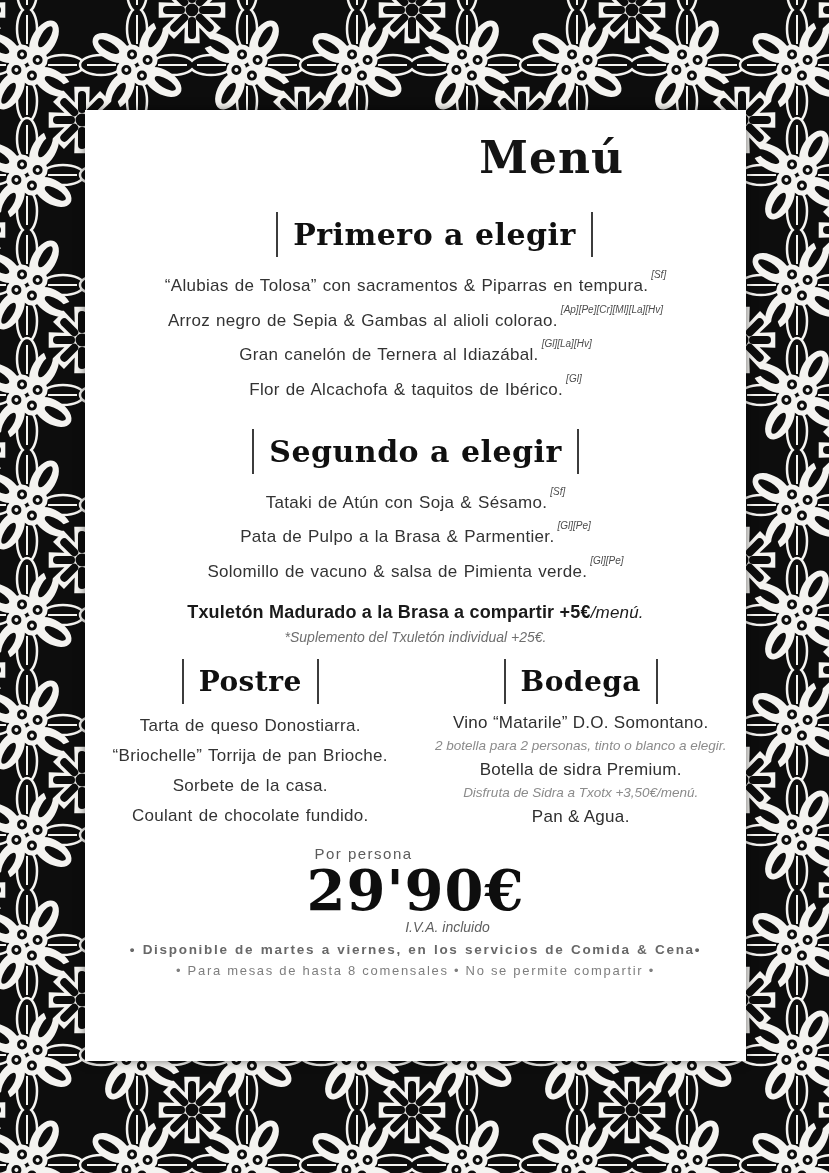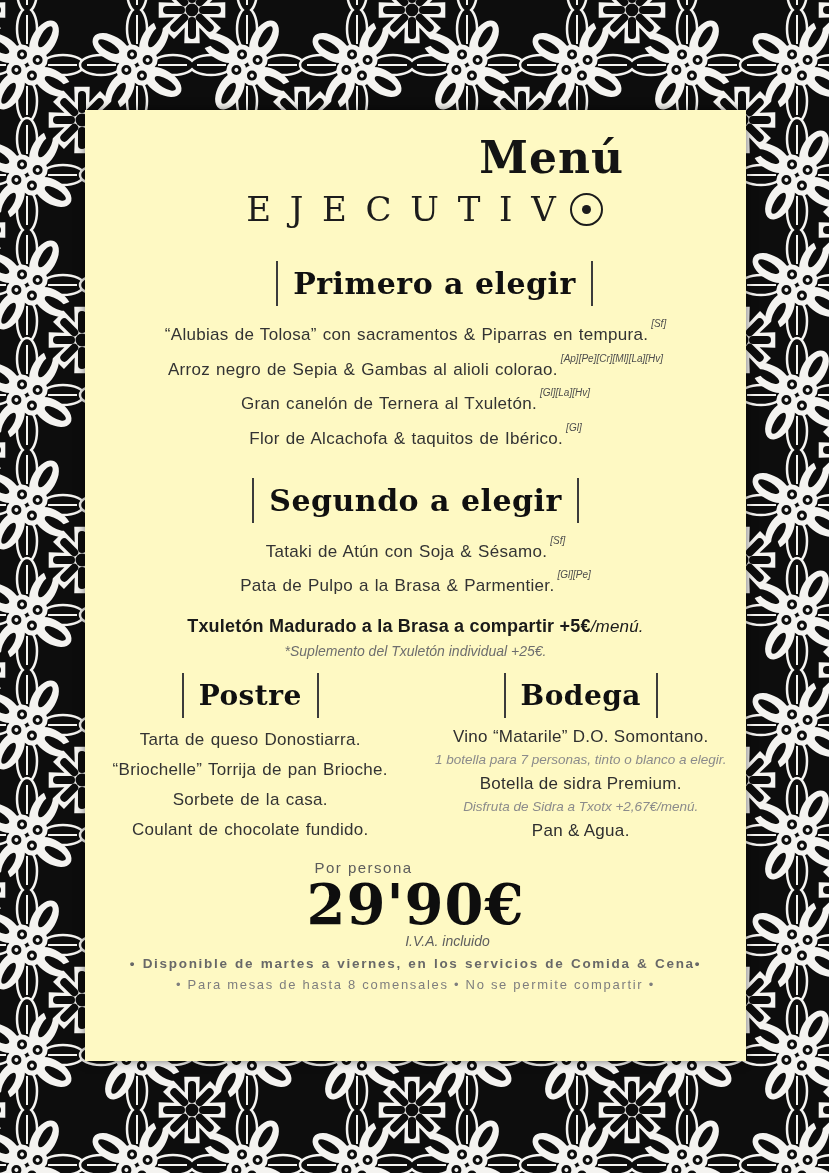--- a/index.html
+++ b/index.html
@@ -4,21 +4,21 @@
 <style>
   html,body{margin:0;padding:0;}
   body{
     width:829px;height:1173px;position:relative;overflow:hidden;
     background:#0d0d0d;
     font-family:"Liberation Sans", sans-serif;
   }
   .bg{position:absolute;left:0;top:0;display:block;}
   .panel{
     position:absolute;left:85px;top:110px;width:661px;height:951px;
-    background:#fef9c3;box-shadow:0 0 9px rgba(0,0,0,.55);
+    background:#ffffff;box-shadow:0 0 9px rgba(0,0,0,.55);
     text-align:center;color:#1c1c1c;
   }
   .script-title{
     font-family:"DejaVu Serif","Liberation Serif",serif;font-weight:700;
     font-size:44px;line-height:1;text-align:right;padding:26px 122px 0 0;
     color:#141414;letter-spacing:1px;
   }
   .main-title{
     margin-top:9px;display:flex;justify-content:center;align-items:center;
     font-family:"DejaVu Serif","Liberation Serif",serif;font-weight:400;
@@ -124,50 +124,45 @@
         <use href="#flower" transform="translate(110,110)"></use>
       </pattern>
     </defs>
     <rect width="829" height="1173" fill="url(#tile)"></rect>
   </svg>
 
   <div class="panel">
 
     <div class="script-title">Menú</div>
 
-    <div class="main-title">
-      <span class="letters">EJECUTIV</span>
-      <span class="odot">
-          <span class="dot"></span>
-        </span>
-    </div>
 
     <section>
       <div class="sec-heading mt-primero">
         <span class="bar"></span>
         <span class="txt">Primero a elegir</span>
         <span class="bar"></span>
       </div>
       <div class="items">
         <div class="item"><span>“Alubias de Tolosa” con sacramentos &amp; Piparras en tempura.</span><sup class="tags">[Sf]</sup></div>
         <div class="item"><span>Arroz negro de Sepia &amp; Gambas al alioli colorao.</span><sup class="tags">[Ap][Pe][Cr][Ml][La][Hv]</sup></div>
-        <div class="item"><span>Gran canelón de Ternera al Txuletón.</span><sup class="tags">[Gl][La][Hv]</sup></div>
+        <div class="item"><span>Gran canelón de Ternera al Idiazábal.</span><sup class="tags">[Gl][La][Hv]</sup></div>
         <div class="item"><span>Flor de Alcachofa &amp; taquitos de Ibérico.</span><sup class="tags">[Gl]</sup></div>
       </div>
     </section>
 
     <section>
       <div class="sec-heading mt-segundo">
         <span class="bar"></span>
         <span class="txt">Segundo a elegir</span>
         <span class="bar"></span>
       </div>
       <div class="items">
         <div class="item"><span>Tataki de Atún con Soja &amp; Sésamo.</span><sup class="tags">[Sf]</sup></div>
         <div class="item"><span>Pata de Pulpo a la Brasa &amp; Parmentier.</span><sup class="tags">[Gl][Pe]</sup></div>
+        <div class="item"><span>Solomillo de vacuno &amp; salsa de Pimienta verde.</span><sup class="tags">[Gl][Pe]</sup></div>
         <div class="highlight">
           <span>Txuletón Madurado a la Brasa a compartir +5€</span><span class="suffix">/menú.</span>
         </div>
         <div class="sup-note">*Suplemento del Txuletón individual +25€.</div>
       </div>
     </section>
 
     <div class="cols">
       <section class="col col-postre">
         <div class="sec-heading">
@@ -183,23 +178,23 @@
         </div>
       </section>
       <section class="col col-bodega">
         <div class="sec-heading">
           <span class="bar"></span>
           <span class="txt">Bodega</span>
           <span class="bar"></span>
         </div>
         <div class="items">
           <div class="bodega-name">Vino “Matarile” D.O. Somontano.</div>
-          <div class="bodega-note">1 botella para 7 personas, tinto o blanco a elegir.</div>
+          <div class="bodega-note">2 botella para 2 personas, tinto o blanco a elegir.</div>
           <div class="bodega-name">Botella de sidra Premium.</div>
-          <div class="bodega-note">Disfruta de Sidra a Txotx +2,67€/menú.</div>
+          <div class="bodega-note">Disfruta de Sidra a Txotx +3,50€/menú.</div>
           <div class="bodega-name">Pan &amp; Agua.</div>
         </div>
       </section>
     </div>
 
     <div class="price-block">
       <div class="price-label">Por persona</div>
       <div class="price-amount">29'90€</div>
       <div class="price-tax">I.V.A. incluido</div>
     </div>

